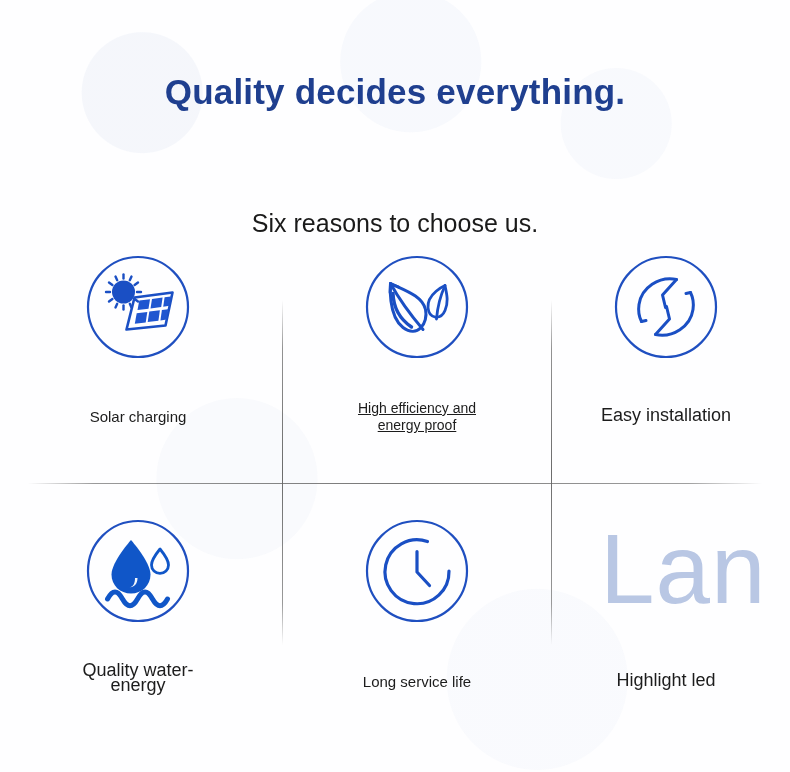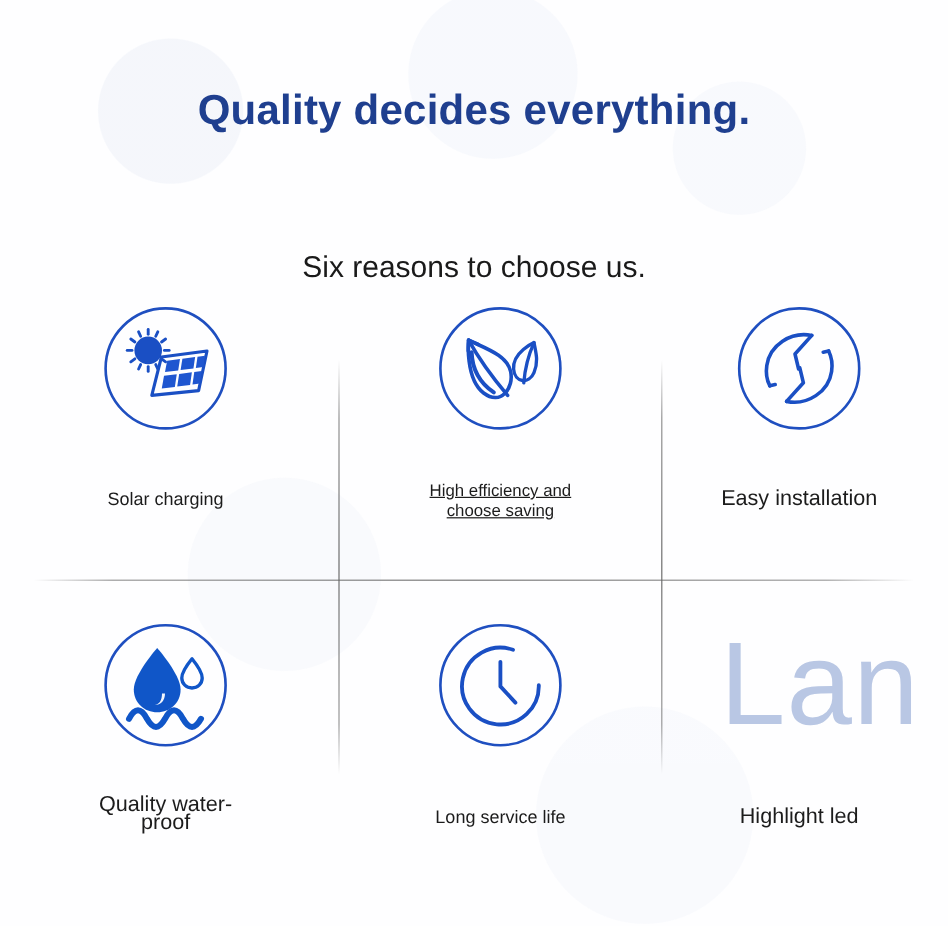--- a/index.html
+++ b/index.html
@@ -224,21 +224,21 @@
 
         <path d="M28.0 38.5 C28.5 53.0 34.0 63.5 46.5 72.0" fill="none" stroke="#1a4fc4" stroke-width="3.4" stroke-linecap="round"></path>
 
         <path d="M25.5 28.5 L25.2 37.5 M25.5 28.5 L33.5 32.0" fill="none" stroke="#1a4fc4" stroke-width="3.0" stroke-linecap="round"></path>
 
         <path d="M80.0 30.5 C80.0 30.5 62.0 38.5 63.0 52.5 C64.0 64.5 76.0 65.0 80.0 55.5 C84.0 46.0 81.5 38.5 80.0 30.5 Z" fill="none" stroke="#1a4fc4" stroke-width="2.8" stroke-linejoin="round" stroke-linecap="round"></path>
         <path d="M80.0 30.5 C75.5 40.5 72.5 51.5 71.5 64.0" fill="none" stroke="#1a4fc4" stroke-width="2.8" stroke-linecap="round"></path>
       </svg>
     </span>
     <span class="label small" style="margin-top:41px;">High efficiency and</span>
-    <span class="label small">choose saving</span>
+    <span class="label small">energy proof</span>
   </div>
 
   <div class="cell" style="left:532px; top:255px;">
     <span class="icon-wrap">
       <svg viewBox="0 0 104 104" xmlns="http://www.w3.org/2000/svg">
         <circle cx="52" cy="52" r="50" fill="none" stroke="#1f4fc0" stroke-width="2.2"></circle>
 
         <path d="M62.5 24.5 C45.0 21.0 27.5 32.5 25.0 49.5 C23.6 59.0 26.0 63.5 27.5 66.5" fill="none" stroke="#1a4fc4" stroke-width="3.0" stroke-linecap="round"></path>
         <path d="M62.5 24.5 L48.5 40.0 L51.5 52.5" fill="none" stroke="#1a4fc4" stroke-width="3.0" stroke-linejoin="round" stroke-linecap="round"></path>
 
@@ -260,21 +260,21 @@
         <path d="M45.0 21.0 C45.0 21.0 25.5 43.0 25.5 55.5 C25.5 66.5 34.2 74.5 45.0 74.5 C55.8 74.5 64.5 66.5 64.5 55.5 C64.5 43.0 45.0 21.0 45.0 21.0 Z" fill="#1056c8"></path>
 
         <path d="M51.5 59.0 C51.5 65.0 48.0 68.5 43.0 68.5 C47.0 68.0 49.0 64.5 49.0 59.0 Z" fill="#ffffff" opacity="0.95"></path>
 
         <path d="M74.0 30.0 C74.0 30.0 65.5 40.5 65.5 46.0 C65.5 50.8 69.3 54.3 74.0 54.3 C78.7 54.3 82.5 50.8 82.5 46.0 C82.5 40.5 74.0 30.0 74.0 30.0 Z" fill="none" stroke="#1056c8" stroke-width="2.8" stroke-linejoin="round"></path>
 
         <path d="M21.5 80.0 C26.5 70.5 31.5 70.5 36.5 80.0 C41.5 89.0 46.5 89.0 51.5 80.0 C56.5 70.5 61.5 70.5 66.5 80.0 C71.5 89.0 76.5 89.0 81.5 80.0" fill="none" stroke="#1056c8" stroke-width="5.0" stroke-linecap="round" stroke-linejoin="round"></path>
       </svg>
     </span>
     <span class="label mid tight" style="margin-top:40px;">Quality water-</span>
-    <span class="label mid tight">proof</span>
+    <span class="label mid tight">energy</span>
   </div>
 
   <div class="cell" style="left:283px; top:519px;">
     <span class="icon-wrap">
       <svg viewBox="0 0 104 104" xmlns="http://www.w3.org/2000/svg">
         <circle cx="52" cy="52" r="50" fill="none" stroke="#1f4fc0" stroke-width="2.2"></circle>
 
         <path d="M62.5 22.5 A32 32 0 1 0 84 52" fill="none" stroke="#1a4fc4" stroke-width="3.2" stroke-linecap="round"></path>
 
         <path d="M52 32.5 L52 53.0 L64.5 66.5" fill="none" stroke="#1a4fc4" stroke-width="3.2" stroke-linecap="round" stroke-linejoin="round"></path>

